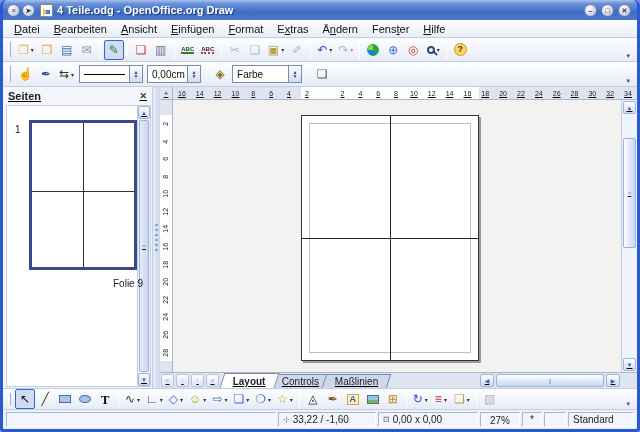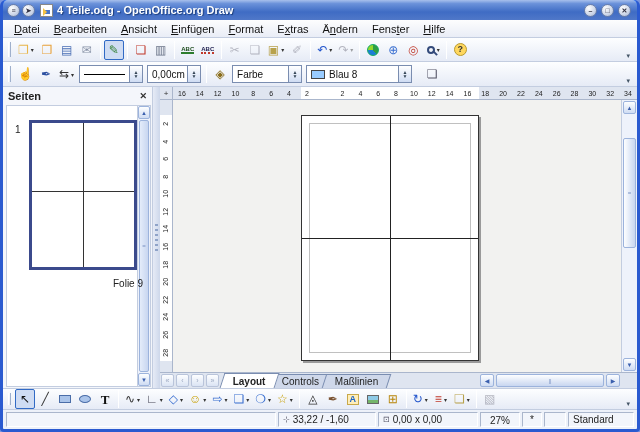--- a/index.html
+++ b/index.html
@@ -57,21 +57,21 @@
   .text-t{font-family:"Liberation Serif",serif;font-size:13px;font-weight:bold;color:#111;}
   
   .combo{height:18px;border:1px solid #7a8db0;background:#fff;display:flex;align-items:center;
     font-size:10px;padding-left:4px;margin:0 2px;color:#111;}
   .spinbtn{width:13px;height:16px;margin-left:auto;background:linear-gradient(180deg,#fff,#cfdcf3);
     border-left:1px solid #7a8db0;display:flex;flex-direction:column;align-items:center;justify-content:center;}
   .spinbtn span{font-size:5px;line-height:4px;color:#345;}
   .linesample{flex:1;height:1px;background:#000;margin-right:4px;}
   .swatch{width:14px;height:9px;border:1px solid #444;margin-right:4px;display:inline-block;}
   
-  .main{height:301px;display:flex;background:#eef1f9;}
+  .main{height:301px;display:flex;background:#eef1f9;text-decoration:underline;}
   .panel{width:150px;background:#f4f6fb;display:flex;flex-direction:column;border-right:1px solid #c3cde0;}
   .panelhead{height:18px;display:flex;align-items:center;padding:0 5px;font-size:11px;font-weight:bold;color:#222;}
   .panelclose{margin-left:auto;font-size:9px;color:#333;}
   .panelbody{flex:1;background:#fff;border:1px solid #c3cde0;margin:0 1px 1px 3px;position:relative;display:flex;}
   .thumbarea{flex:1;position:relative;}
   .pagenum{position:absolute;left:8px;top:18px;font-size:10px;color:#222;}
   .thumb{position:absolute;left:22px;top:14px;width:108px;height:150px;background:#fff;border:3px solid #3b4a8c;}
   .thumb .vline{position:absolute;left:50%;top:0;bottom:0;width:1px;background:#333;}
   .thumb .hline{position:absolute;top:47%;left:0;right:0;height:1px;background:#333;}
   .thumblabel{position:absolute;left:22px;top:172px;width:114px;text-align:right;font-size:10px;color:#222;}
@@ -281,28 +281,20 @@
         </span>
     </span>
     <span class="sep"></span>
     <span style="display:flex;align-items:center;">
         <span class="tbtn">
           <span class="icon" style="color: rgb(138, 109, 26);">◈</span>
         </span>
       </span>
     <span class="combo" style="width:70px;">
       <span>Farbe</span>
-      <span class="spinbtn">
-          <span>▲</span>
-          <span>▼</span>
-        </span>
-    </span>
-    <span class="combo" style="width:106px;">
-      <span class="swatch" id="fillSwatch" style="background: rgb(153, 204, 255);"></span>
-      <span>Blau 8</span>
       <span class="spinbtn">
           <span>▲</span>
           <span>▼</span>
         </span>
     </span>
     <span style="display:flex;align-items:center;margin-left:8px;">
         <span class="tbtn">
           <span class="icon" style="color: rgb(85, 85, 102);">❏</span>
         </span>
       </span>

